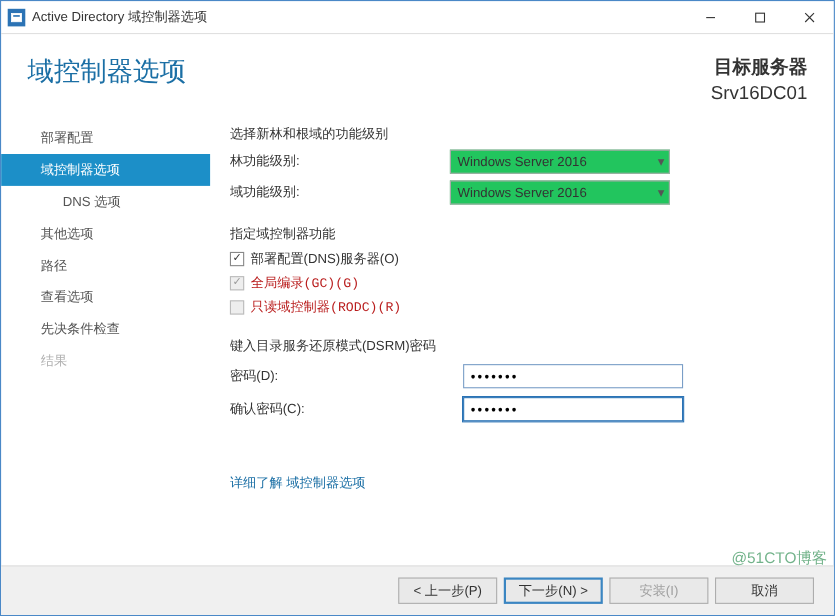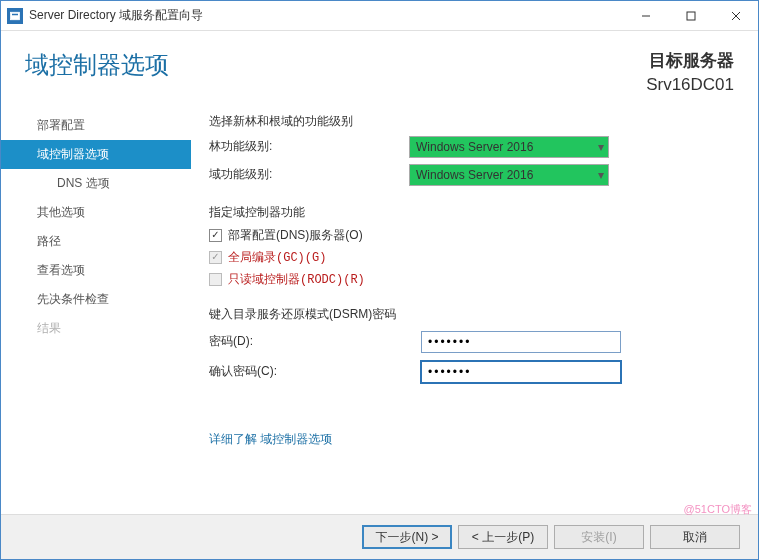--- a/index.html
+++ b/index.html
@@ -187,39 +187,39 @@
   }
   .btn.disabled {
     color: #a0a0a0;
     cursor: default;
     text-align: right;
   }
   .watermark {
     position: absolute;
     right: 6px;
     bottom: 42px;
-    color: #ec4899;
-    font-size: 11px;
+    color: #15803d;
+    font-size: 14px;
     opacity: 0.6;
     pointer-events: none;
   }
 </style>
 </head>
 <body>
 
 <div class="window">
 
   <div class="titlebar">
     <span class="app-icon">
       <svg viewBox="0 0 16 16">
           <rect x="2" y="3" width="12" height="10" fill="#fff" stroke="#fff" stroke-width="1"></rect>
           <rect x="4" y="5" width="8" height="2" fill="#2b73b5"></rect>
         </svg>
     </span>
-    <span class="title">Server Directory 域服务配置向导</span>
+    <span class="title">Active Directory 域控制器选项</span>
     <div class="ctrl-btn">
       <svg width="10" height="10" viewBox="0 0 10 10">
           <line x1="1" y1="5" x2="9" y2="5" stroke="currentColor" stroke-width="1"></line>
         </svg>
     </div>
     <div class="ctrl-btn">
       <svg width="10" height="10" viewBox="0 0 10 10">
           <rect x="1" y="1" width="8" height="8" fill="none" stroke="currentColor" stroke-width="1"></rect>
         </svg>
     </div>
@@ -294,20 +294,20 @@
       <div class="pw-row">
         <div class="lbl">确认密码(C):</div>
         <input type="password" class="pw-input focus" value="•••••••" style="">
       </div>
 
       <a class="link">详细了解 域控制器选项</a>
     </div>
   </div>
 
   <div class="footer">
+    <div class="btn">&lt; 上一步(P)</div>
     <div class="btn default">下一步(N) &gt;</div>
-    <div class="btn">&lt; 上一步(P)</div>
     <div class="btn disabled">安装(I)</div>
     <div class="btn">取消</div>
   </div>
 
   <div class="watermark">@51CTO博客</div>
 </div>
 
 </body></html>

